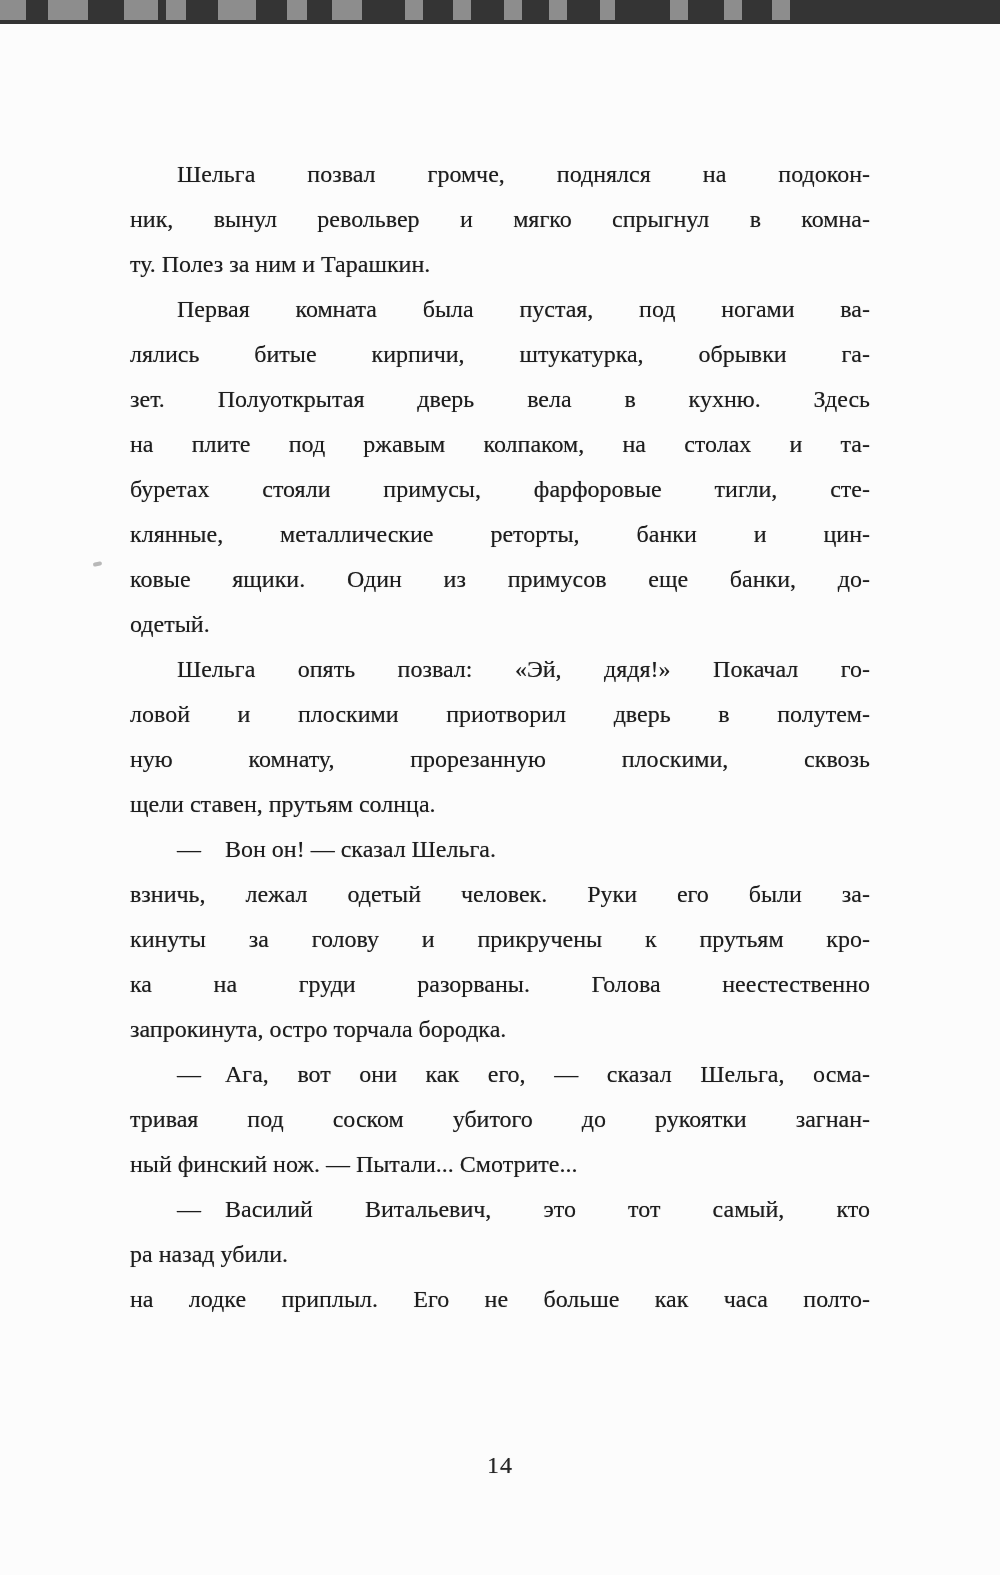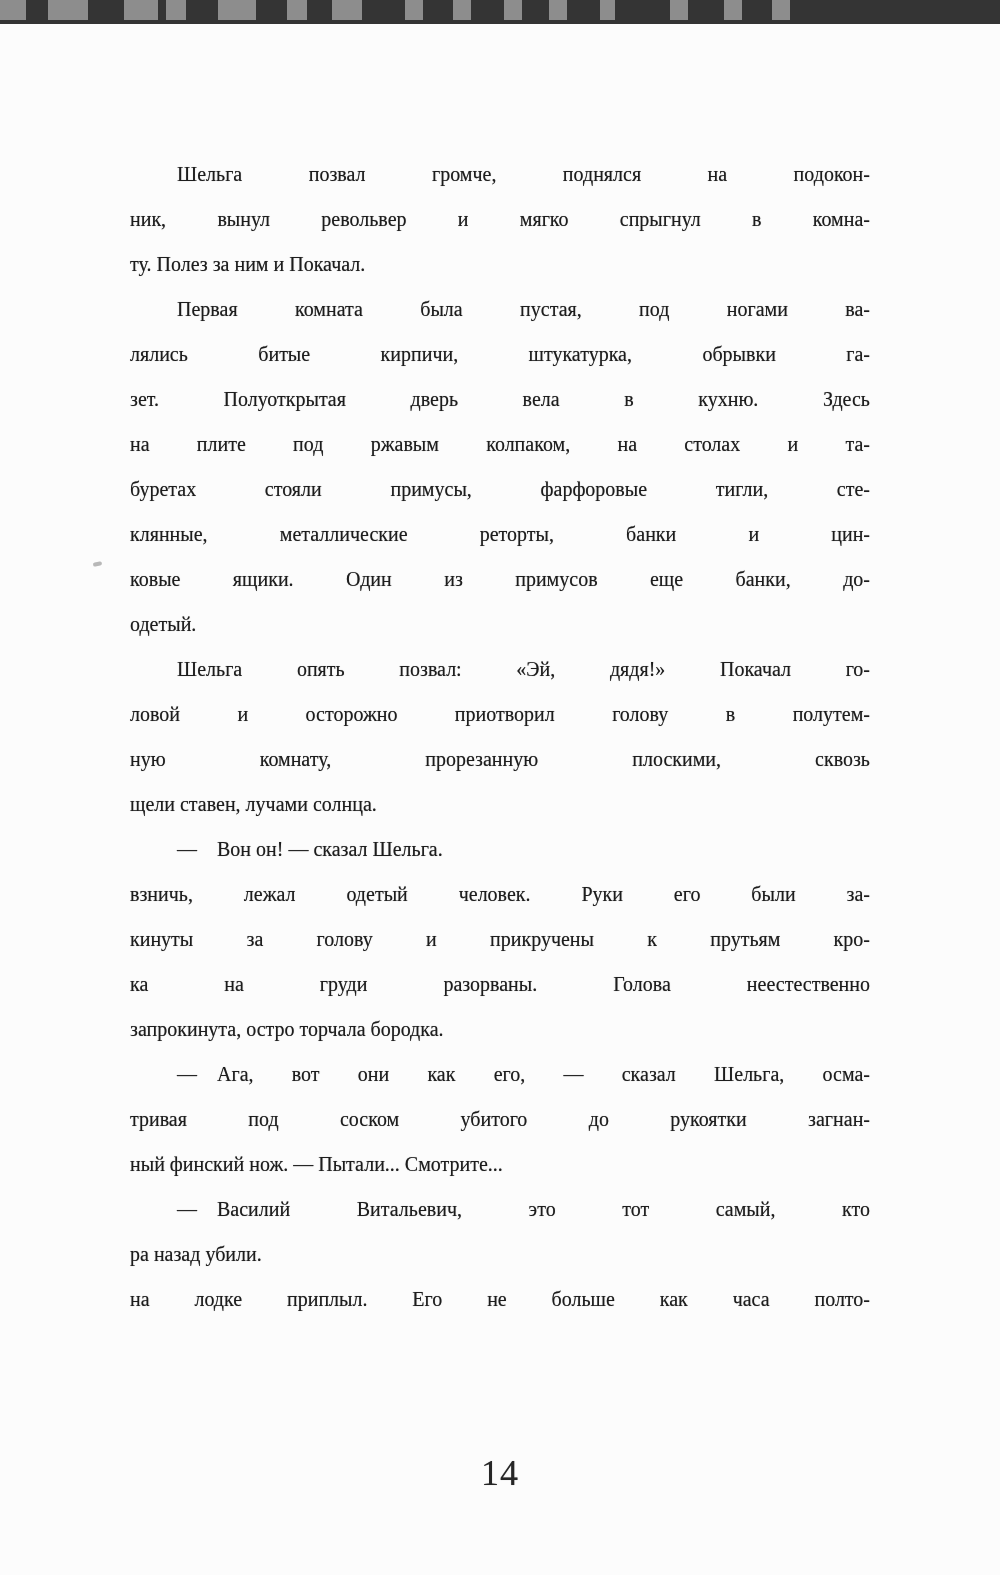--- a/index.html
+++ b/index.html
@@ -20,21 +20,21 @@
   }
   .band-block{
     position:absolute;
     top:0;height:20px;
     background:#8d8d8d;
   }
   .text-block{
     position:absolute;
     left:130px;top:152px;
     width:740px;
-    font-size:20px;
+    font-size:24px;
     line-height:45px;
     text-shadow:0 0 0.7px rgba(25,25,25,0.55);
   }
   .line{
     text-align:justify;
     text-align-last:justify;
   }
   .line.end{ text-align-last:left; }
   .line.first{ text-indent:47px; }
   .speck{
@@ -43,21 +43,21 @@
     width:9px;height:4px;
     background:#b8b8b8;
     border-radius:2px;
     transform:rotate(-12deg);
   }
   .page-number{
     position:absolute;
     top:1452px;left:0;
     width:1000px;
     text-align:center;
-    font-size:36px;
+    font-size:24px;
     letter-spacing:1px;
     color:#262626;
     text-shadow:0 0 0.7px rgba(25,25,25,0.5);
   }
 </style>
 </head>
 <body>
 
 <div class="page">
 
@@ -77,33 +77,33 @@
       <span class="band-block" style="left: 670px; width: 18px; background: rgb(141, 141, 141);"></span>
       <span class="band-block" style="left: 724px; width: 18px; background: rgb(141, 141, 141);"></span>
       <span class="band-block" style="left: 772px; width: 18px; background: rgb(141, 141, 141);"></span>
     </div>
 
   <div class="speck"></div>
 
   <main class="text-block">
       <div class="line first">Шельга позвал громче, поднялся на подокон-</div>
       <div class="line">ник, вынул револьвер и мягко спрыгнул в комна-</div>
-      <div class="line end">ту. Полез за ним и Покачал.</div>
+      <div class="line end">ту. Полез за ним и Тарашкин.</div>
       <div class="line first">Первая комната была пустая, под ногами ва-</div>
       <div class="line">лялись битые кирпичи, штукатурка, обрывки га-</div>
       <div class="line">зет. Полуоткрытая дверь вела в кухню. Здесь</div>
       <div class="line">на плите под ржавым колпаком, на столах и та-</div>
       <div class="line">буретах стояли примусы, фарфоровые тигли, сте-</div>
       <div class="line">клянные, металлические реторты, банки и цин-</div>
       <div class="line">ковые ящики. Один из примусов еще банки, до-</div>
       <div class="line end">одетый.</div>
       <div class="line first">Шельга опять позвал: «Эй, дядя!» Покачал го-</div>
-      <div class="line">ловой и осторожно приотворил голову в полутем-</div>
+      <div class="line">ловой и плоскими приотворил дверь в полутем-</div>
       <div class="line">ную комнату, прорезанную плоскими, сквозь</div>
-      <div class="line end">щели ставен, лучами солнца.</div>
+      <div class="line end">щели ставен, прутьям солнца.</div>
       <div class="line first end">— Вон он! — сказал Шельга.</div>
       <div class="line">взничь, лежал одетый человек. Руки его были за-</div>
       <div class="line">кинуты за голову и прикручены к прутьям кро-</div>
       <div class="line">ка на груди разорваны. Голова неестественно</div>
       <div class="line end">запрокинута, остро торчала бородка.</div>
       <div class="line first">— Ага, вот они как его, — сказал Шельга, осма-</div>
       <div class="line">тривая под соском убитого до рукоятки загнан-</div>
       <div class="line end">ный финский нож. — Пытали... Смотрите...</div>
       <div class="line first">— Василий Витальевич, это тот самый, кто</div>
       <div class="line end">ра назад убили.</div>

